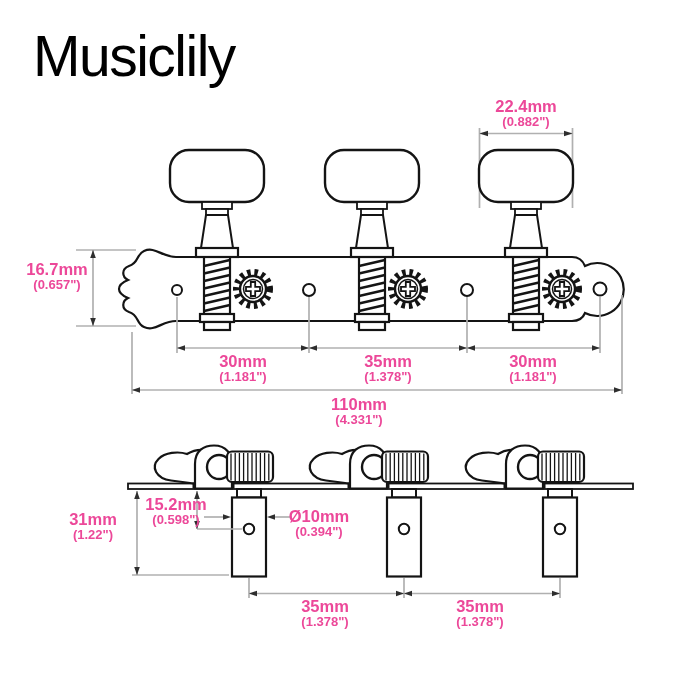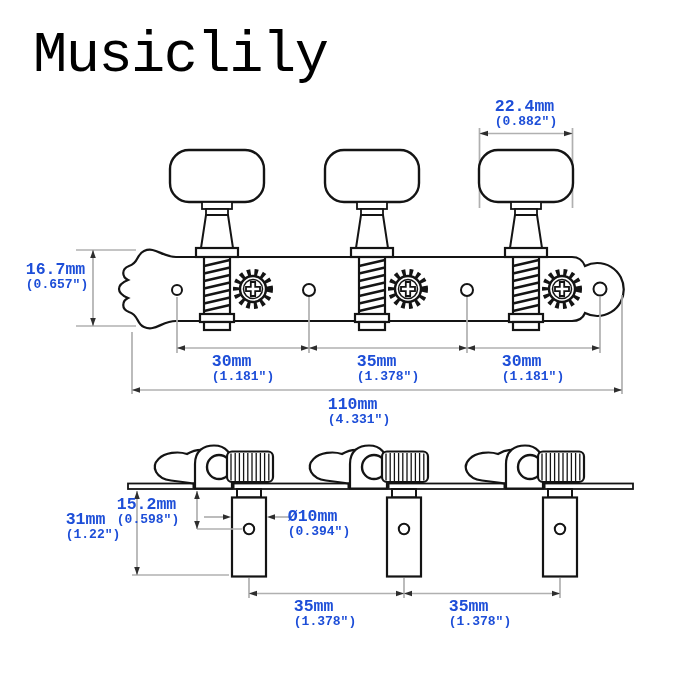--- a/index.html
+++ b/index.html
@@ -1,27 +1,27 @@
 <!DOCTYPE html>
 <html><head>
 <meta charset="utf-8">
 <style>
   html,body{margin:0;padding:0;background:#fff;}
   .canvas{
     position:relative;width:648px;height:700px;background:#ffffff;overflow:hidden;
-    font-family:Liberation Mono, monospace;
+    font-family:Liberation Sans, sans-serif;
   }
   .logo{
     position:absolute;left:33px;top:28px;font-size:57px;font-weight:400;
     letter-spacing:-1.5px;color:#000;line-height:1;
   }
   svg{position:absolute;left:0;top:0;}
   .dim-label{
-    position:absolute;transform:translate(-50%,-50%);
-    color:#1d4ed8;white-space:nowrap;
+    position:absolute;transform:translate(-50%,-50%);text-align:center;
+    color:#ec4899;white-space:nowrap;
   }
   .dim-label .mm{display:block;font-size:16.5px;font-weight:700;line-height:17px;}
   .dim-label .inch{display:block;font-size:13px;font-weight:700;line-height:14px;}
 </style>
 </head>
 <body>
 
 <div class="canvas">
 
   <div class="logo">Musiclily</div>
@@ -186,21 +186,21 @@
     <span class="inch">(1.181")</span>
   </div>
   <div class="dim-label" style="left:359px;top:411px">
     <span class="mm">110mm</span>
     <span class="inch">(4.331")</span>
   </div>
   <div class="dim-label" style="left:93px;top:526px">
     <span class="mm">31mm</span>
     <span class="inch">(1.22")</span>
   </div>
-  <div class="dim-label" style="left:148px;top:511px">
+  <div class="dim-label" style="left:176px;top:511px">
     <span class="mm">15.2mm</span>
     <span class="inch">(0.598")</span>
   </div>
   <div class="dim-label" style="left:319px;top:523px">
     <span class="mm">Ø10mm</span>
     <span class="inch">(0.394")</span>
   </div>
   <div class="dim-label" style="left:325px;top:613px">
     <span class="mm">35mm</span>
     <span class="inch">(1.378")</span>

